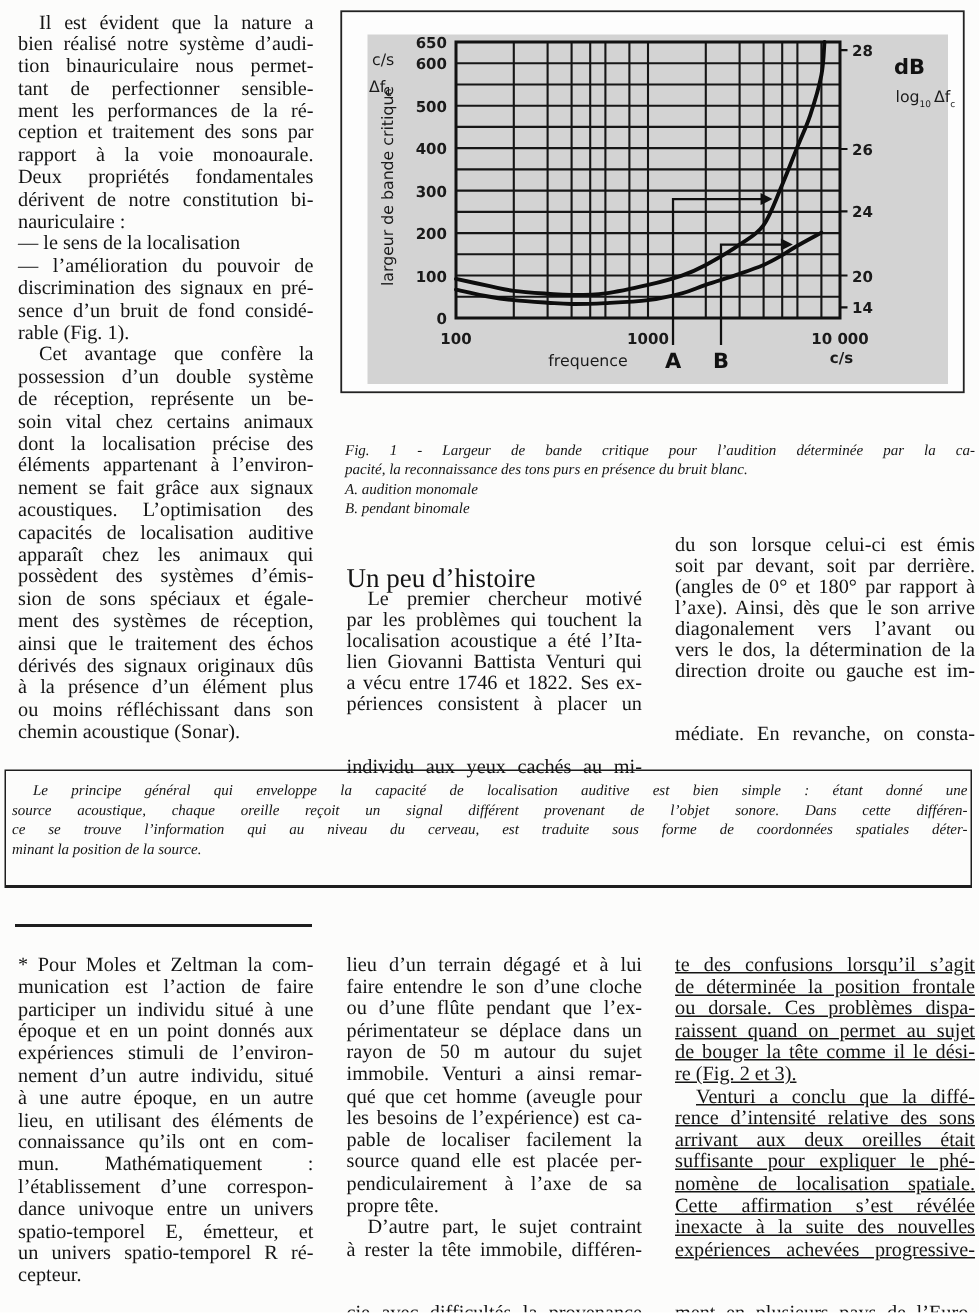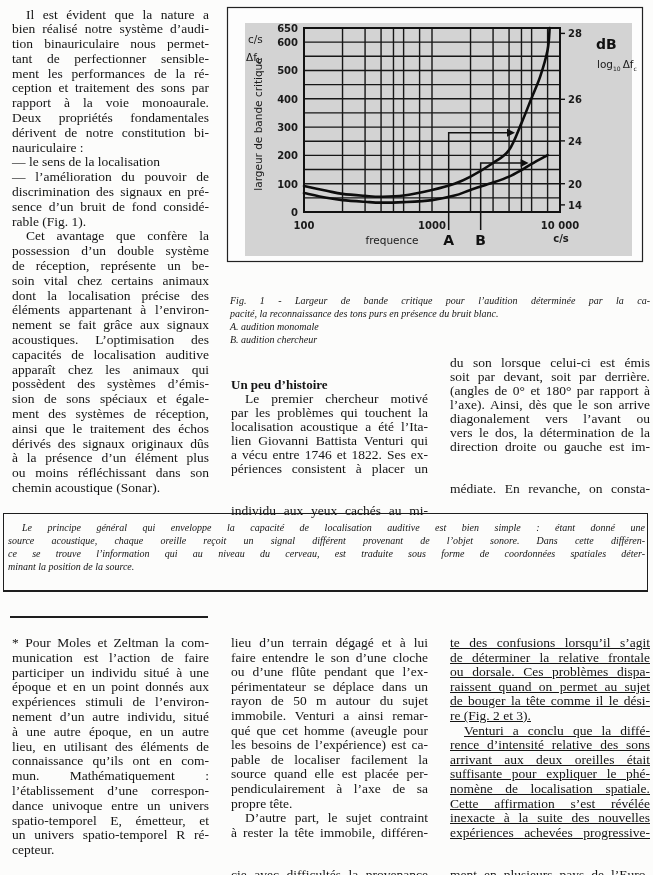--- a/index.html
+++ b/index.html
@@ -11,21 +11,21 @@
   .block { position: absolute; font-size: 13.5px; }
   .block .line { text-align: justify; text-align-last: justify; white-space: normal; overflow: visible; }
   .lh148 .line { height: 14.8px; line-height: 14.8px; }
   .lh146 .line { height: 14.6px; line-height: 14.6px; }
   .lh14 .line, .lh14 .heading { height: 14px; line-height: 14px; }
   .lh13 .line { height: 13px; line-height: 13px; }
   .p .line:last-child { text-align-last: left; }
   .p.cont .line:last-child { text-align-last: justify; margin-top: 28px; }
   .p.indent .line:first-child { text-indent: 14px; }
   .italic { font-style: italic; font-size: 10px; }
-  .heading { font-weight: bold; font-size: 13px; }
+  .heading { font-weight: normal; font-size: 18px; }
   #chart-svg { position: absolute; left: 0; top: 0; }
   #chart-svg .grid { stroke: #161616; stroke-width: 1.4; }
   #chart-svg .axis-box { fill: none; stroke: #111; stroke-width: 2; }
   #chart-svg .curve { fill: none; stroke: #0d0d0d; stroke-width: 2.6; stroke-linecap: round; }
   #chart-svg .marker-line { fill: none; stroke: #111; stroke-width: 1.5; }
   #chart-svg .tick { font-family: "DejaVu Sans", sans-serif; font-size: 10px; font-weight: bold; fill: #1a1a1a; }
   #chart-svg .lbl { font-family: "DejaVu Sans", sans-serif; font-size: 10.5px; fill: #1a1a1a; }
   #chart-svg .big { font-family: "DejaVu Sans", sans-serif; font-size: 14px; font-weight: bold; fill: #111; }
   #quote-box {
     position: absolute; left: 3px; top: 513px; width: 643px; height: 76px;
@@ -151,21 +151,21 @@
 
   <div class="block italic lh13" style="left:230px; top:293.5px; width:420px;">
     <div class="p">
         <div class="line">Fig. 1 - Largeur de bande critique pour l’audition déterminée par la ca-</div>
         <div class="line">pacité, la reconnaissance des tons purs en présence du bruit blanc.</div>
       </div>
     <div class="p">
         <div class="line">A.  audition monomale</div>
       </div>
     <div class="p">
-        <div class="line">B.  audition chercheur</div>
+        <div class="line">B.  pendant binomale</div>
       </div>
   </div>
 
   <div class="block lh14" style="left:231px; top:378px; width:197px;">
     <div class="heading">Un peu d’histoire</div>
     <div class="p indent cont">
         <div class="line">Le premier chercheur motivé</div>
         <div class="line">par les problèmes qui touchent la</div>
         <div class="line">localisation acoustique a été l’Ita-</div>
         <div class="line">lien Giovanni Battista Venturi qui</div>
@@ -237,21 +237,21 @@
     <div class="p indent cont">
         <div class="line">D’autre part, le sujet contraint</div>
         <div class="line">à rester la tête immobile, différen-</div>
         <div class="line">cie avec difficultés la provenance</div>
       </div>
   </div>
 
   <div class="block lh146" style="left:450px; top:636px; width:200px;text-decoration:underline;">
     <div class="p">
         <div class="line">te des confusions lorsqu’il s’agit</div>
-        <div class="line">de déterminer la relative frontale</div>
+        <div class="line">de déterminée la position frontale</div>
         <div class="line">ou dorsale. Ces problèmes dispa-</div>
         <div class="line">raissent quand on permet au sujet</div>
         <div class="line">de bouger la tête comme il le dési-</div>
         <div class="line">re (Fig. 2 et 3).</div>
       </div>
     <div class="p indent cont">
         <div class="line">Venturi a conclu que la diffé-</div>
         <div class="line">rence d’intensité relative des sons</div>
         <div class="line">arrivant aux deux oreilles était</div>
         <div class="line">suffisante pour expliquer le phé-</div>

